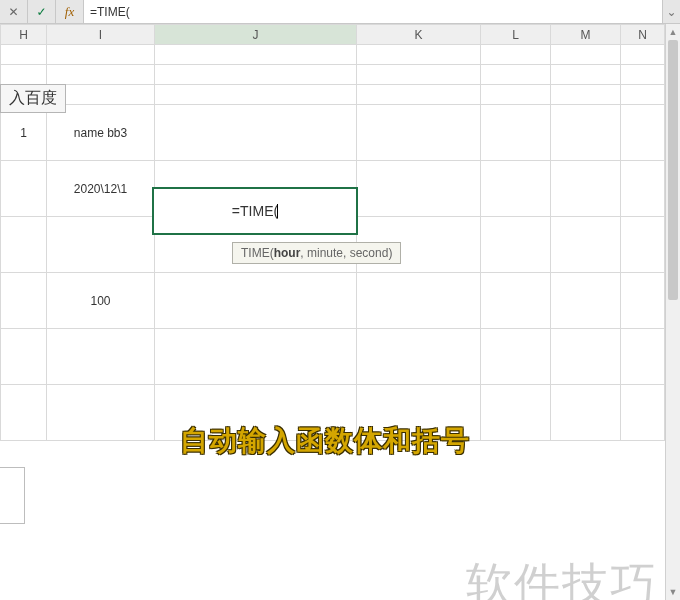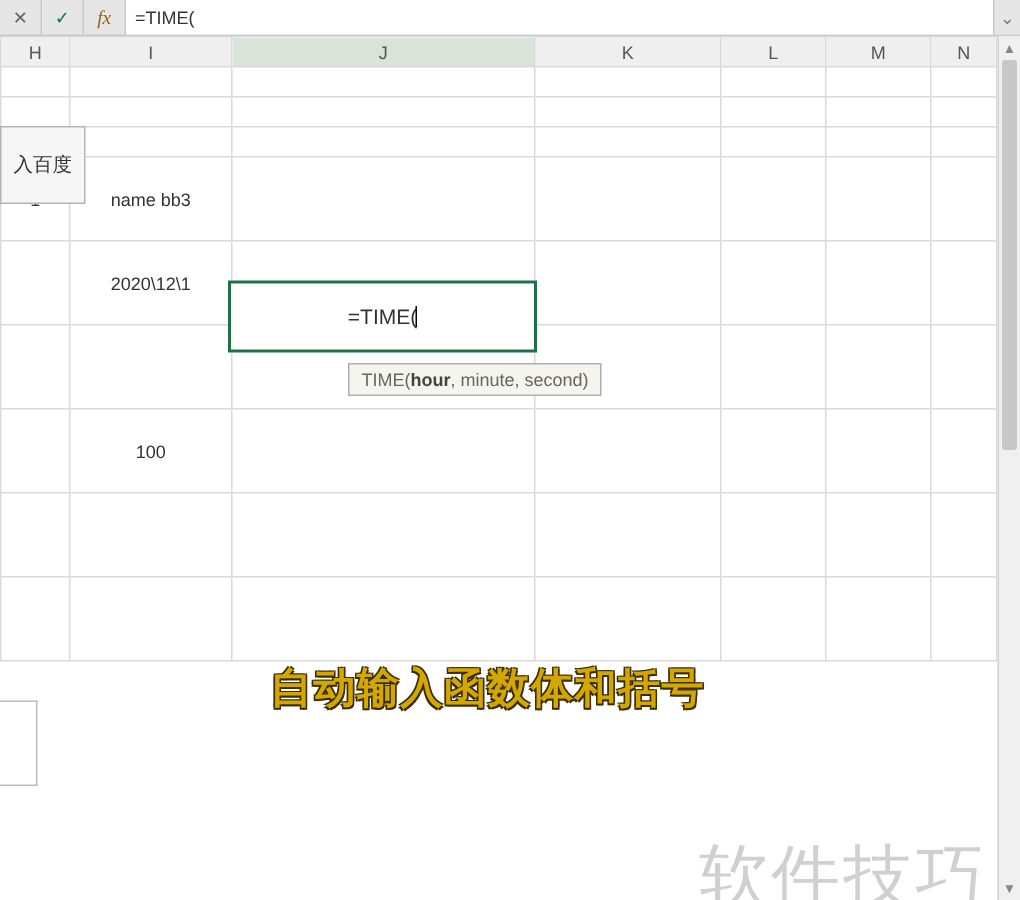--- a/index.html
+++ b/index.html
@@ -104,22 +104,22 @@
     overflow: visible;
   }
   tr.tall td { height: 56px; }
   tr.short td { height: 20px; }
   .float-btn {
     position: absolute;
     top: 60px;
     left: 0;
     background: #f6f6f6;
     border: 1px solid #b5b5b5;
-    padding: 16px 8px;
-    font-size: 13px;
+    padding: 3px 8px;
+    font-size: 16px;
     color: #333;
     cursor: pointer;
   }
   .active-cell {
     position: absolute;
     border: 2px solid #1f7246;
     pointer-events: none;
     background: #fff;
     display: flex;
     align-items: center;
@@ -318,21 +318,21 @@
 
     <div class="active-cell" style="left:152px;top:163px;width:206px;height:48px">
       <span>=TIME(</span>
         <span class="cursor"></span>
     </div>
 
     <div class="tooltip" style="left:232px;top:218px">
       <span>TIME(</span><b>hour</b><span>, minute, second)</span>
     </div>
 
-    <div class="headline" style="left:180px;top:416px">自动输入函数体和括号</div>
+    <div class="headline" style="left:180px;top:398px">自动输入函数体和括号</div>
     <div class="watermark" style="left:466px;top:530px">软件技巧</div>
   </div>
 
   <div class="vscroll">
     <div class="arrow">▲</div>
     <div class="track">
       <div class="thumb"></div>
     </div>
     <div class="arrow">▼</div>
   </div>

